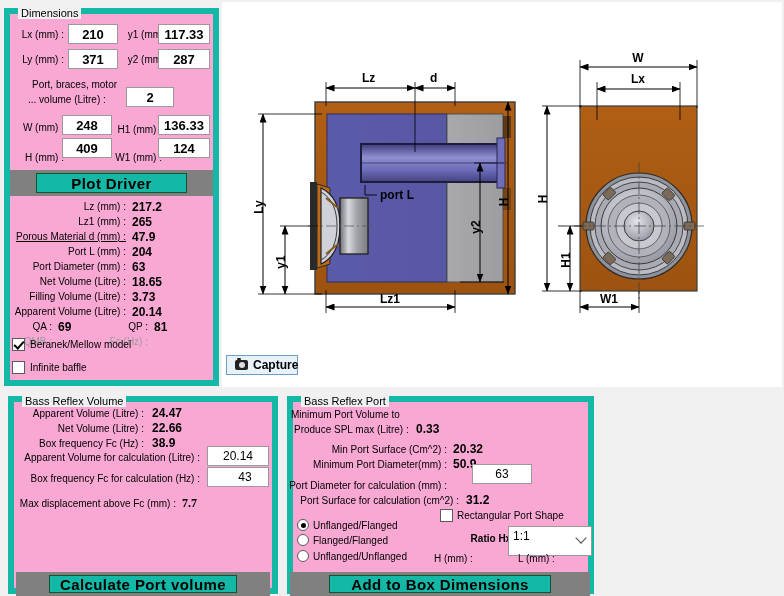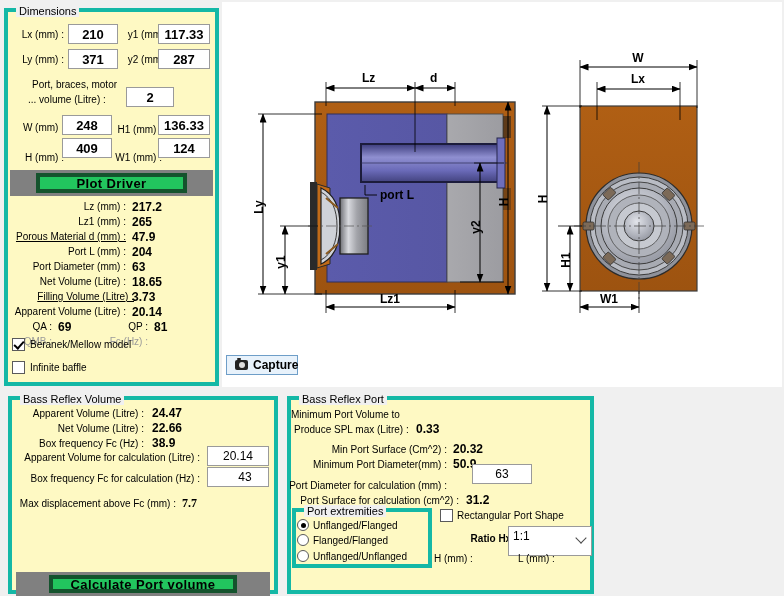--- a/index.html
+++ b/index.html
@@ -15,22 +15,22 @@
     font-family: "Liberation Sans", sans-serif;
     font-size: 11px;
     color: #000;
     overflow: hidden;
     box-sizing: border-box;
   }
 
   
   .groupbox {
     position: absolute;
-    border: 4px solid #14b8a6;
-    background: #fef9c3;
+    border: 6px solid #14b8a6;
+    background: #f9a8d4;
     box-sizing: border-box;
   }
   .gb-title {
     position: absolute;
     top: -7px;
     left: 8px;
     background: #f0f0f0;
     padding: 0 3px;
     font-size: 11px;
     color: #000;
@@ -72,28 +72,28 @@
   .btn3d {
     position: absolute;
     background: #808080;
     display: flex;
     align-items: center;
     justify-content: center;
     box-sizing: border-box;
     padding: 3px 0;
   }
   .btn3d .inner {
-    background: #22c55e;
-    border: 4px solid #14532d;
+    background: #14b8a6;
+    border: 1px solid #14532d;
     width: 74%;
     height: 100%;
     display: flex;
     align-items: center;
     justify-content: center;
-    font-size: 13px;
+    font-size: 15px;
     font-weight: bold;
     color: #000;
     letter-spacing: .4px;
     box-sizing: border-box;
   }
 
   .capture-btn {
     position: absolute;
     background: #e8f2fb;
     border: 1px solid #6e9ec8;
@@ -235,21 +235,21 @@
 
   <span class="lbl r" style="left:4px; top:246px; width:122px;">Port L (mm) :</span>
   <span class="val" style="left:132px; top:245px;">204</span>
 
   <span class="lbl r" style="left:4px; top:261px; width:122px;">Port Diameter (mm) :</span>
   <span class="val" style="left:132px; top:260px;">63</span>
 
   <span class="lbl r" style="left:4px; top:276px; width:122px;">Net Volume (Litre) :</span>
   <span class="val" style="left:132px; top:275px;">18.65</span>
 
-  <span class="lbl r" style="left:12px; top:291px; width:122px;text-decoration:underline;">Filling Volume (Litre) :</span>
+  <span class="lbl r" style="left:4px; top:291px; width:122px;">Filling Volume (Litre) :</span>
   <span class="val" style="left:132px; top:290px;">3.73</span>
 
   <span class="lbl r" style="left:4px; top:306px; width:122px;">Apparent Volume (Litre) :</span>
   <span class="val" style="left:132px; top:305px;">20.14</span>
 
   <span class="lbl r" style="left:4px; top:321px; width:48px;">QA :</span>
   <span class="val" style="left:58px; top:320px;">69</span>
   <span class="lbl r" style="left:96px; top:321px; width:52px;">QP :</span>
   <span class="val" style="left:154px; top:320px;">81</span>
 
@@ -455,23 +455,20 @@
 
   <span class="lbl r" style="left:291px; top:459px; width:156px;">Minimum Port Diameter(mm) :</span>
   <span class="val" style="left:453px; top:457px;">50.9</span>
 
   <span class="lbl r" style="left:274px; top:472px; width:173px;margin-top:8px;">Port Diameter for calculation (mm) :</span>
   <input class="tbox norm" style="left: 472px; top: 464px; width: 60px; height: 20px;" value="63">
 
   <span class="lbl r" style="left:291px; top:495px; width:168px;">Port Surface for calculation (cm^2) :</span>
   <span class="val" style="left:466px; top:493px;">31.2</span>
 
-  <div class="groupbox" style="left:292px; top:508px; width:140px; height:60px;">
-    <span class="gb-title">Port extremities</span>
-  </div>
   <div class="radio on" style="left:297px; top:519px;"></div>
   <span class="lbl" style="left:313px; top:520px;">Unflanged/Flanged</span>
   <div class="radio" style="left:297px; top:534px;"></div>
   <span class="lbl" style="left:313px; top:535px;">Flanged/Flanged</span>
   <div class="radio" style="left:297px; top:550px;"></div>
   <span class="lbl" style="left:313px; top:551px;">Unflanged/Unflanged</span>
 
   <div class="chk" style="left:440px; top:509px;"></div>
   <span class="lbl" style="left:457px; top:510px;">Rectangular Port Shape</span>
 
@@ -479,14 +476,17 @@
   <div class="combo" style="left:508px; top:526px; width:84px; height:30px;">
     <span>1:1</span>
     <span class="arr"></span>
   </div>
 
   <span class="lbl" style="left:434px; top:553px;">H (mm) :</span>
   <span class="val" style="left:472px; top:552px;"></span>
   <span class="lbl" style="left:518px; top:553px;">L (mm) :</span>
   <span class="val" style="left:556px; top:552px;"></span>
 
+  <div class="btn3d" style="left:290px; top:572px; width:300px; height:24px;">
+    <div class="inner">Add to Box Dimensions</div>
+  </div>
 
 </div>
 
 </body></html>

